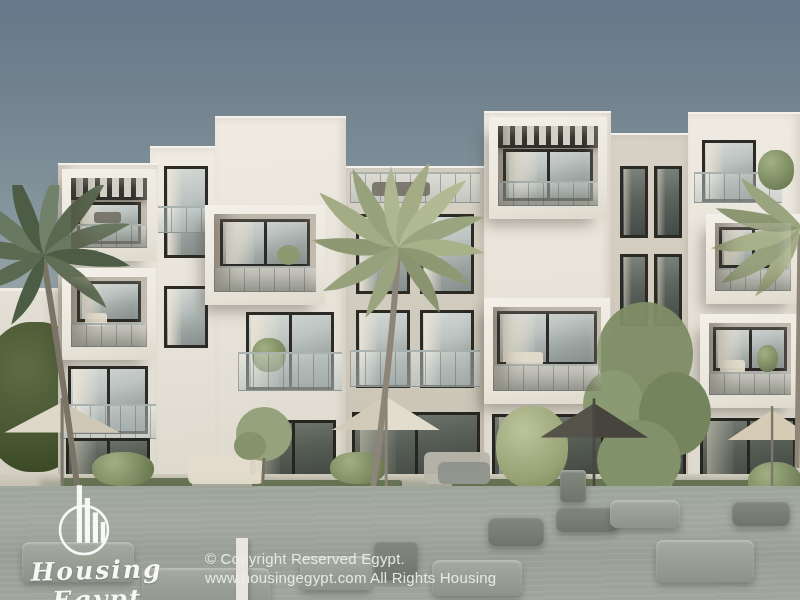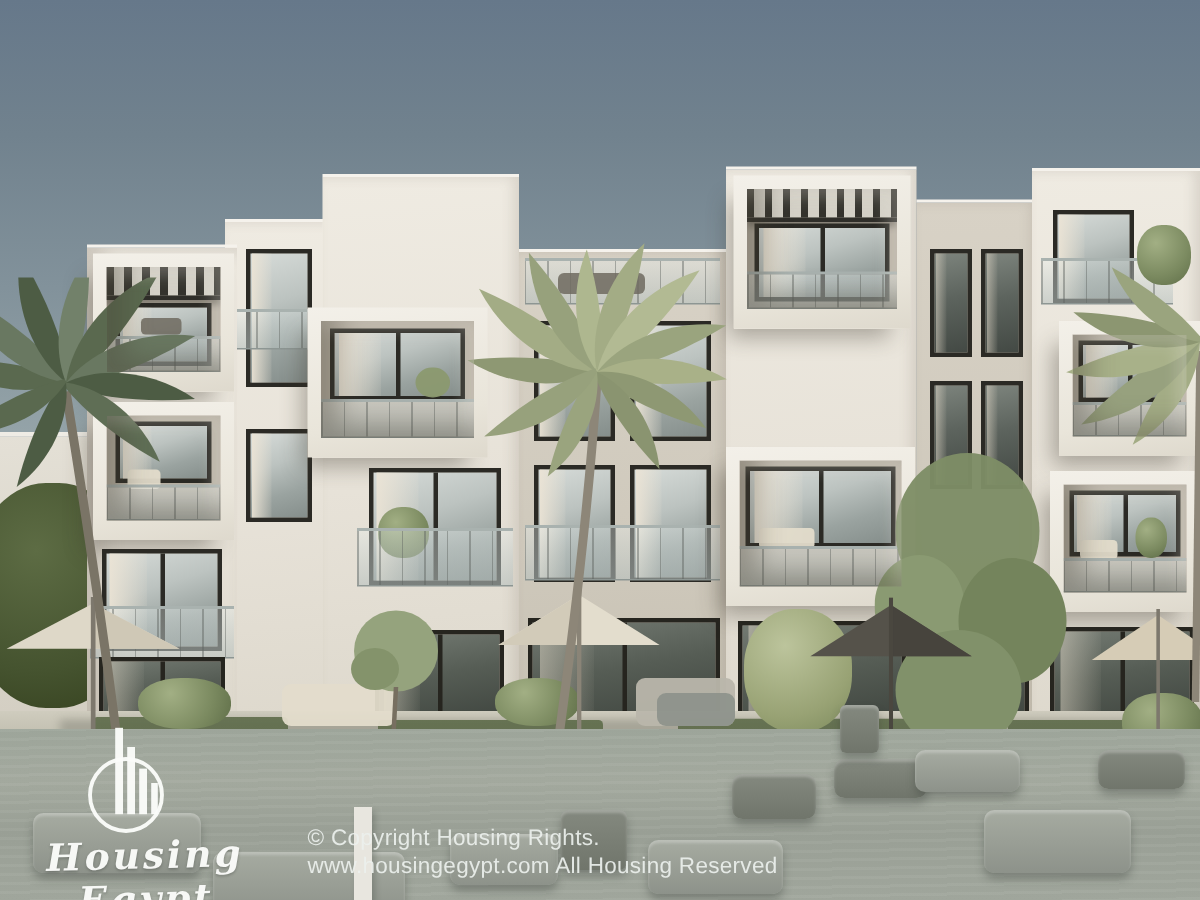--- a/index.html
+++ b/index.html
@@ -312,17 +312,17 @@
   <svg class="abs" style="left:46px;top:482px;" width="92" height="80" viewBox="0 0 100 100">
     <circle cx="40" cy="60" r="30" stroke="#fbfcfa" stroke-width="3.2" fill="none" opacity=".96"></circle>
     <rect x="31" y="4" width="6.5" height="72" fill="#fbfcfa" opacity=".96"></rect>
     <rect x="41" y="20" width="6.5" height="56" fill="#fbfcfa" opacity=".96"></rect>
     <rect x="51" y="38" width="6.5" height="38" fill="#fbfcfa" opacity=".96"></rect>
     <rect x="61" y="50" width="5.5" height="26" fill="#fbfcfa" opacity=".96"></rect>
   </svg>
   <div class="wordmark">Housing Egypt</div>
 
   <div class="footer">
-    <div>© Copyright Housing Rights.</div>
-    <div>www.housingegypt.com All Housing Reserved</div>
+    <div>© Copyright Reserved Egypt.</div>
+    <div>www.housingegypt.com All Rights Housing</div>
   </div>
 
 </div>
 
 </body></html>

